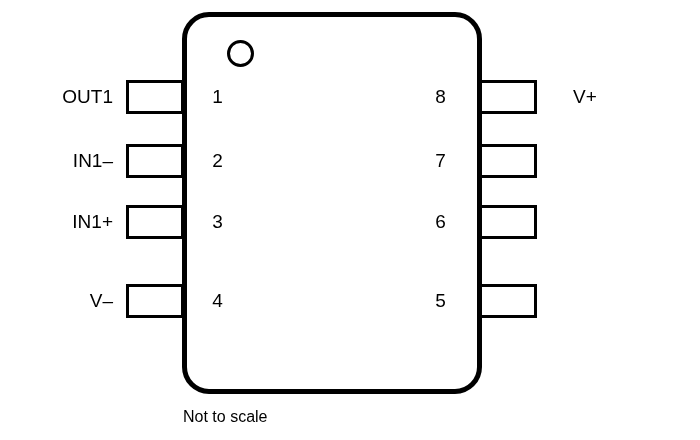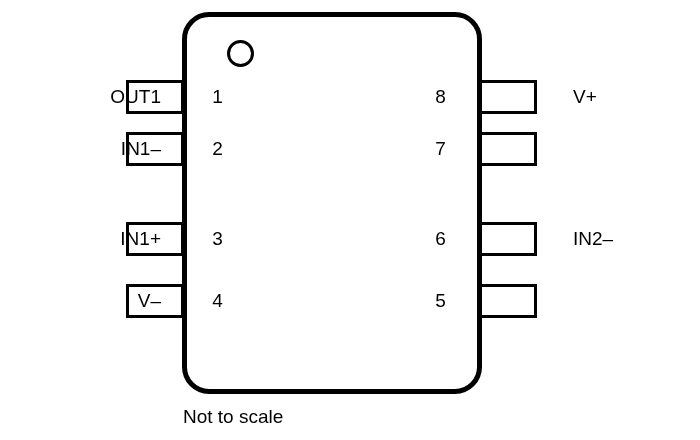--- a/index.html
+++ b/index.html
@@ -41,49 +41,49 @@
     width: 58px;
     height: 34px;
     box-sizing: border-box;
     border: 3px solid var(--line, #000000);
     background: var(--bg, #ffffff);
     z-index: 1;
   }
   .pin-left  { left: 126px; }
   .pin-right { left: 479px; }
   .r0 { top: 80px; }
-  .r1 { top: 132px; }
-  .r2 { top: 222px; }
+  .r1 { top: 144px; }
+  .r2 { top: 205px; }
   .r3 { top: 284px; }
   .num {
     position: absolute;
     width: 25px;
     height: 34px;
     line-height: 34px;
     font-size: 19px;
     text-align: center;
     z-index: 3;
   }
   .num-left  { left: 205px; }
   .num-right { left: 428px; }
   .lbl {
     position: absolute;
     height: 34px;
     line-height: 34px;
     font-size: 19px;
     z-index: 3;
     white-space: nowrap;
   }
-  .lbl-left  { left: 0;    width: 113px; text-align: right; margin-left: 48px; }
+  .lbl-left  { left: 0;    width: 113px; text-align: right; }
   .lbl-right { left: 573px; width: 127px; text-align: left; }
   .caption {
     position: absolute;
     left: 183px;
     top: 404px;
-    font-size: 19px;
+    font-size: 16px;
     line-height: 26px;
     z-index: 3;
     white-space: nowrap;
   }
 </style>
 </head>
 <body>
 
 <div class="canvas">
 
@@ -110,17 +110,16 @@
   <div class="pin pin-right r1"></div>
   <div class="pin pin-right r2"></div>
   <div class="pin pin-right r3"></div>
 
   <div class="num num-right r0">8</div>
   <div class="num num-right r1">7</div>
   <div class="num num-right r2">6</div>
   <div class="num num-right r3">5</div>
 
   <div class="lbl lbl-right r0">V+</div>
-  <div class="lbl lbl-right r2">IN2–</div>
 
   <div class="caption">Not to scale</div>
 
 </div>
 
 </body></html>

